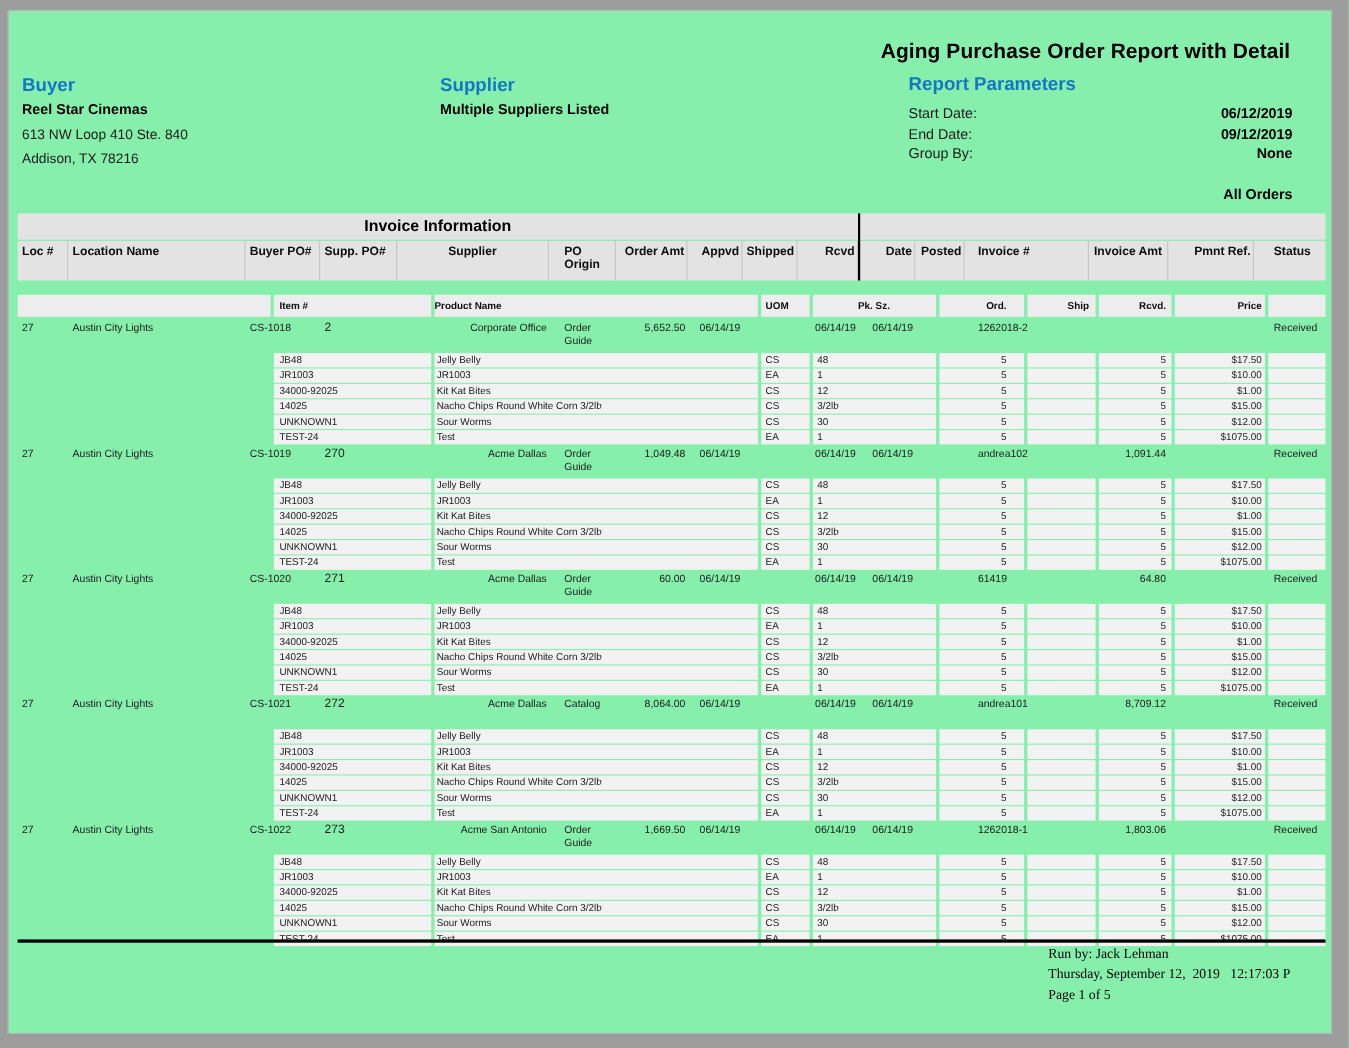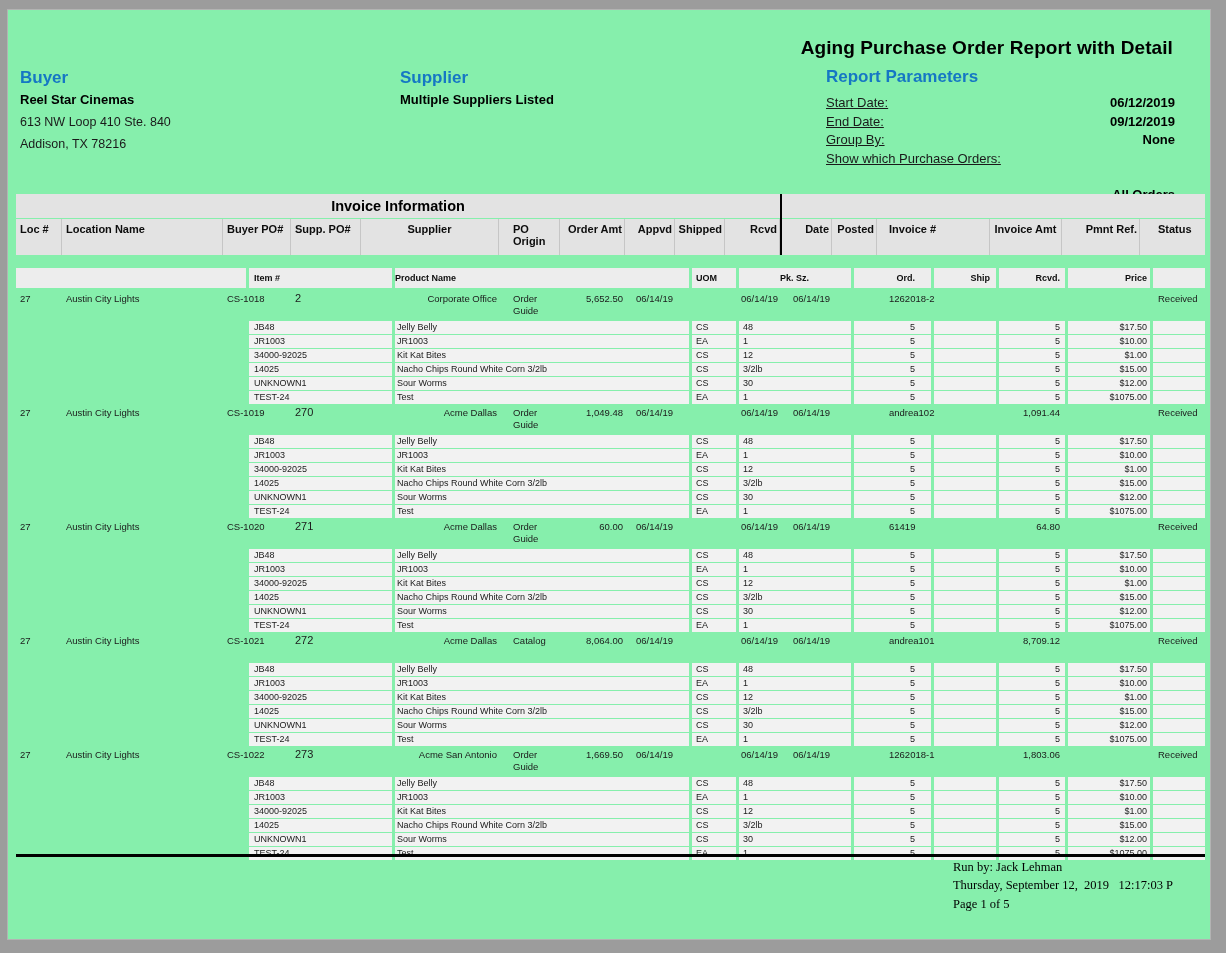--- a/index.html
+++ b/index.html
@@ -19,21 +19,21 @@
     font-size:19px; font-weight:bold; color:#000; letter-spacing:0.1px;
   }
   .addr-block { position:absolute; top:57px; font-size:12.5px; line-height:22px; }
   .buyer-block { left:12px; }
   .supplier-block { left:392px; }
   .blue-heading { color:#1577c4; font-weight:bold; font-size:17px; }
   .party-name { font-weight:bold; font-size:13px; color:#000; }
   .params-block { position:absolute; left:818px; top:57px; width:349px; font-size:13px; }
   .params-block .blue-heading { margin-bottom:7px; }
   .param-row { display:flex; justify-content:space-between; height:18.6px; line-height:18.6px; }
-  .param-label { text-align:left;text-decoration:underline; }
+  .param-label { text-align:left; }
   .param-value { text-align:right; font-weight:bold; color:#000; }
   .orders-filter { text-align:right; font-weight:bold; color:#000; margin-top:18px; height:18px; line-height:18px; }
   
   .rtable { position:absolute; left:8px; top:184px; width:1189px; }
   .po-grid { display:grid; grid-template-columns:46px 161px 68px 70px 138px 61px 65px 50px 50px 55px 52px 45px 113px 72px 78px minmax(0,1fr); }
   .item-grid { display:grid; grid-template-columns:230px 143px 294px 44px 112px 77px 62px 66px 82px minmax(0,1fr); column-gap:3px; }
   .group-row { display:grid; grid-template-columns:764px minmax(0,1fr); background:#e3e3e3; height:24px; margin-bottom:1px; }
   .gcell { text-align:center; font-weight:bold; font-size:14.5px; line-height:24px; color:#000; }
   .header-row { background:#e3e3e3; height:36px; margin-bottom:13px; }
   .hcell { font-weight:bold; font-size:11px; line-height:12px; padding-top:4px; border-right:1px solid #c6c6c6; box-sizing:border-box; color:#0d0d0d; }
@@ -85,24 +85,20 @@
           <div class="param-label">Start Date:</div>
           <div class="param-value">06/12/2019</div>
         </div>
         <div class="param-row">
           <div class="param-label">End Date:</div>
           <div class="param-value">09/12/2019</div>
         </div>
         <div class="param-row">
           <div class="param-label">Group By:</div>
           <div class="param-value">None</div>
-        </div>
-        <div class="param-row">
-          <div class="param-label">Show which Purchase Orders:</div>
-          <div class="param-value"></div>
         </div>
       </div>
     <div class="orders-filter">All Orders</div>
   </div>
 
   <div class="rtable">
     <div class="section-divider"></div>
     <div class="group-row po-grid-none">
       <div class="gcell">Invoice Information</div>
     </div>

